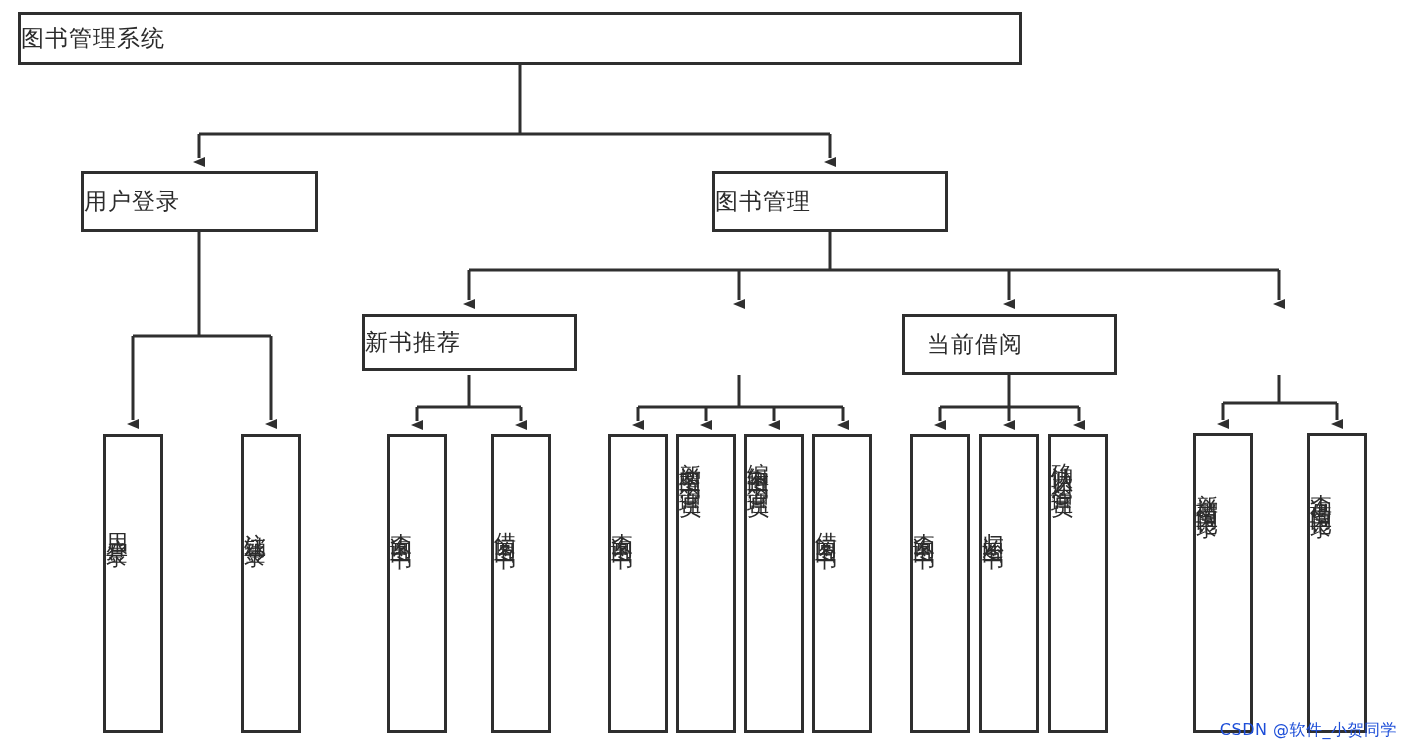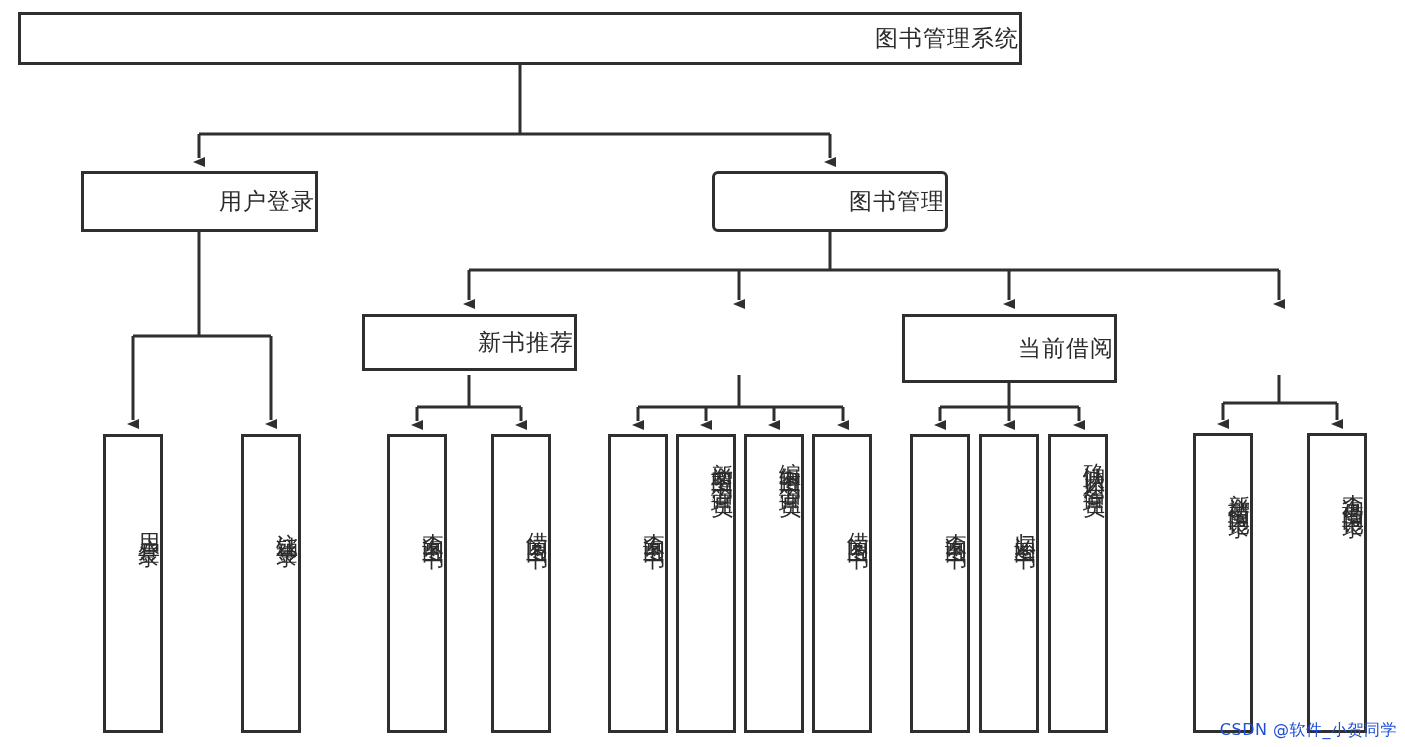--- a/index.html
+++ b/index.html
@@ -24,21 +24,21 @@
     width: 1405px;
     height: 747px;
   }
   .node {
     position: absolute;
     box-sizing: border-box;
     border: 3px solid #2f2f2f;
     background: #ffffff;
     display: flex;
     align-items: center;
-    justify-content: flex-end;
+    justify-content: flex-start;
     color: #2b2b2b;
   }
   .node .label-h {
     font-size: 23px;
     line-height: 1.1;
     letter-spacing: 1px;
     white-space: nowrap;
   }
   .node.vertical {
     align-items: flex-start;
@@ -118,28 +118,28 @@
     </g>
   </svg>
 
   <div class="node" style="left:18px; top:12px; width:1004px; height:53px;">
     <span class="label-h">图书管理系统</span>
   </div>
 
   <div class="node" style="left:81px; top:171px; width:237px; height:61px;">
     <span class="label-h">用户登录</span>
   </div>
-  <div class="node" style="left:712px; top:171px; width:236px; height:61px;border-radius:6px;">
+  <div class="node" style="left:712px; top:171px; width:236px; height:61px;">
     <span class="label-h">图书管理</span>
   </div>
 
   <div class="node" style="left:362px; top:314px; width:215px; height:57px;">
     <span class="label-h">新书推荐</span>
   </div>
-  <div class="node" style="left:902px; top:314px; width:215px; height:69px;">
+  <div class="node" style="left:902px; top:314px; width:215px; height:61px;padding-left:22px;">
     <span class="label-h">当前借阅</span>
   </div>
 
   <div class="node vertical" style="left:103px; top:434px; width:60px; height:299px; padding-top:78px;">
     <span class="label-v">用户登录</span>
   </div>
   <div class="node vertical" style="left:241px; top:434px; width:60px; height:299px; padding-top:78px;">
     <span class="label-v">注销登录</span>
   </div>
 

